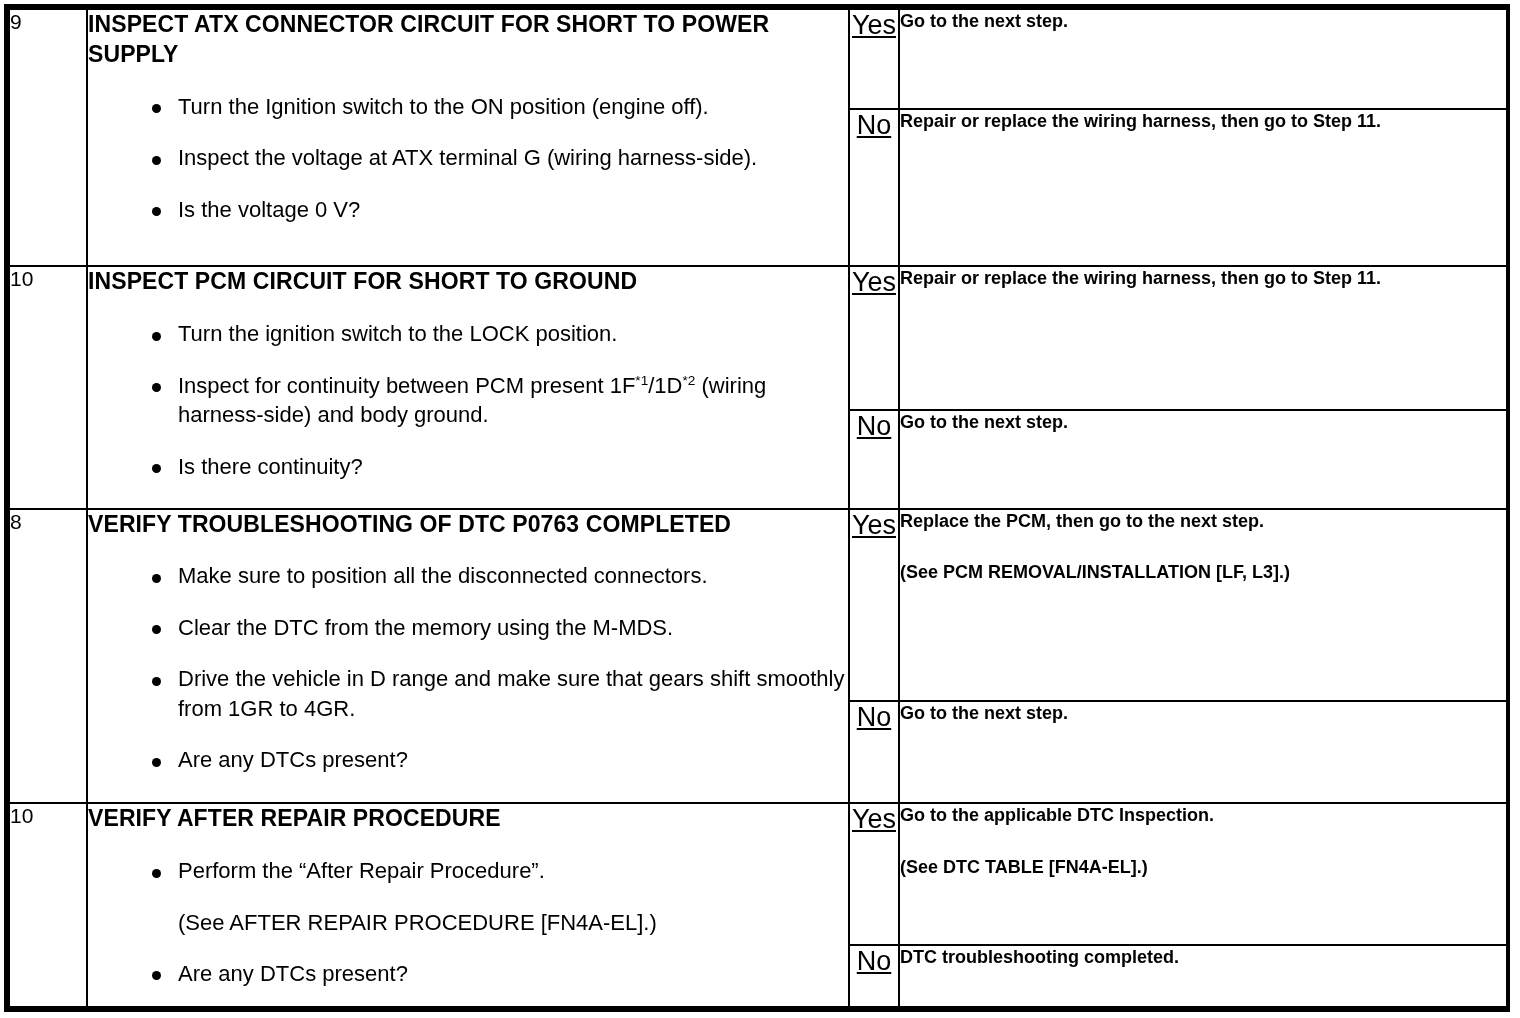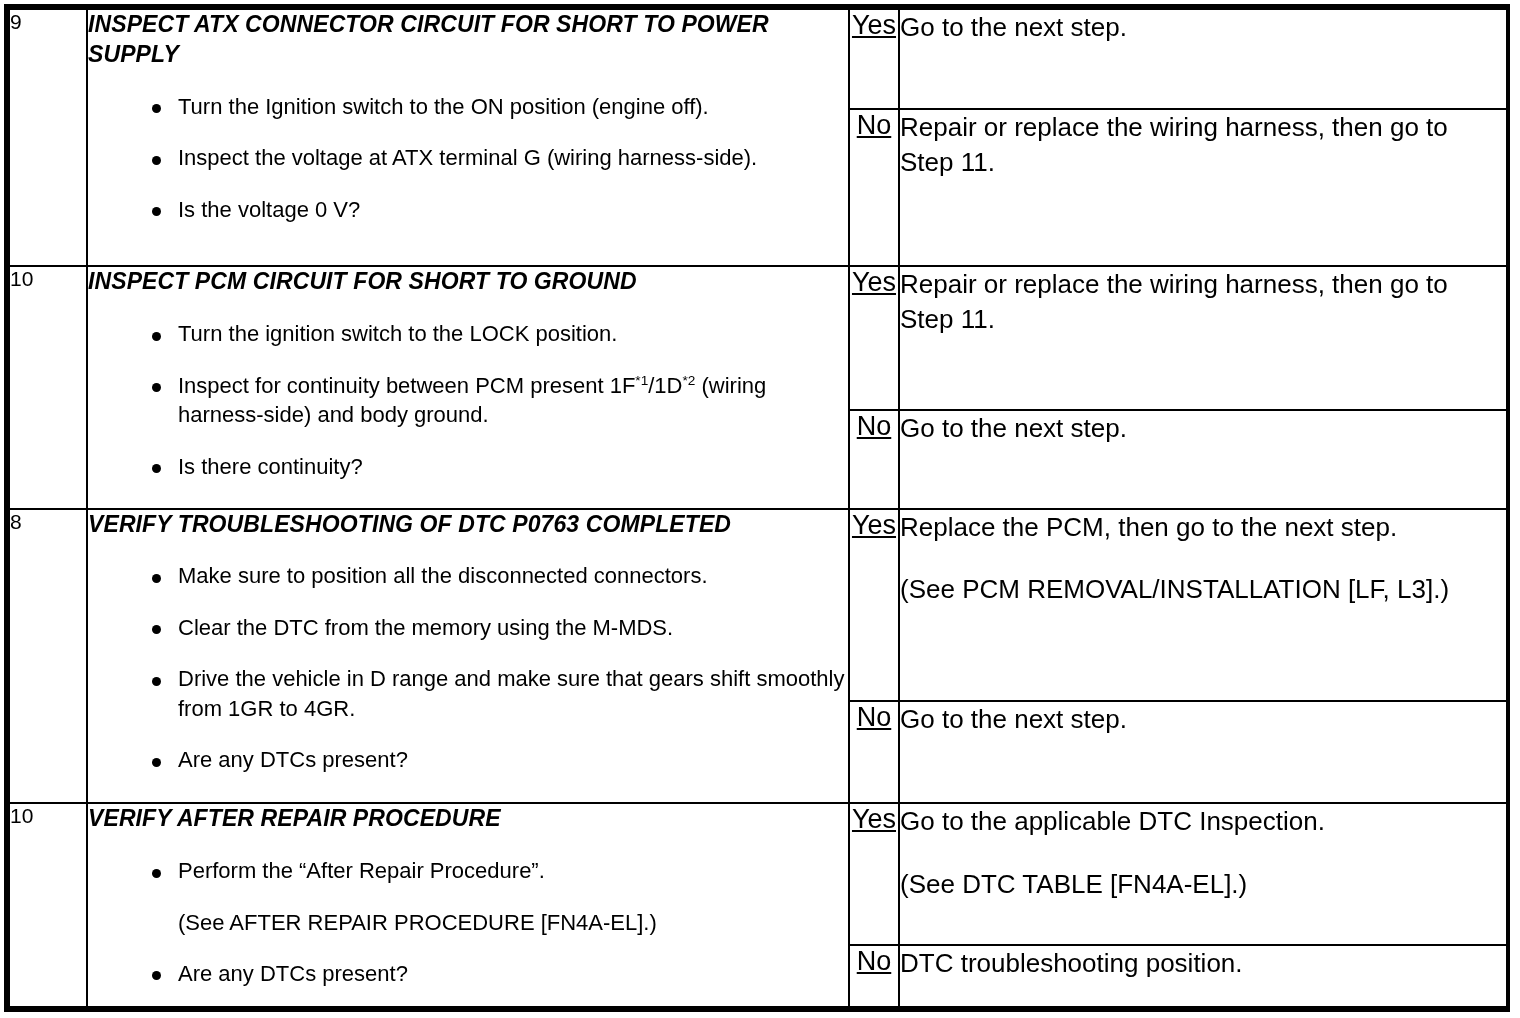--- a/index.html
+++ b/index.html
@@ -54,21 +54,20 @@
   }
   .body-cell {
     padding: 8px 12px 10px 8px;
   }
   .step-title {
     font-weight: bold;
     font-size: 23px;
     line-height: 1.30;
     letter-spacing: 0.1px;
     margin: 0 0 4px 0;
-    font-style: italic;
   }
   ul.bullets {
     list-style: none;
     margin: 2px;
     padding: 0;
   }
   ul.bullets > li {
     position: relative;
     padding-left: 40px;
     margin: 0 0 0 48px;
@@ -97,22 +96,23 @@
   .yn-cell {
     padding: 6px 2px 0 5px;
     font-size: 27px;
     line-height: 1.15;
     text-align: center;
     white-space: nowrap;
     text-decoration: underline;
   }
   .act-cell {
     padding: 7px 10px 8px 9px;
-    font-size: 26px;
+    font-size: 18px;
     line-height: 1.33;
+    font-weight: bold;
   }
   .act-cell p {
     margin: 0;
   }
   .act-cell p + p {
     margin-top: 28px;
   }
 </style>
 </head>
 <body>
@@ -234,20 +234,20 @@
           <td class="act-cell">
             <p>Go to the applicable DTC Inspection.</p>
             <p>(See DTC TABLE [FN4A-EL].)</p>
           </td>
         </tr>
         <tr>
           <td class="yn-cell">
             <span>No</span>
           </td>
           <td class="act-cell">
-            <p>DTC troubleshooting position.</p>
+            <p>DTC troubleshooting completed.</p>
           </td>
         </tr>
 
       </tbody>
     </table>
   </div>
 </div>
 
 </body></html>

